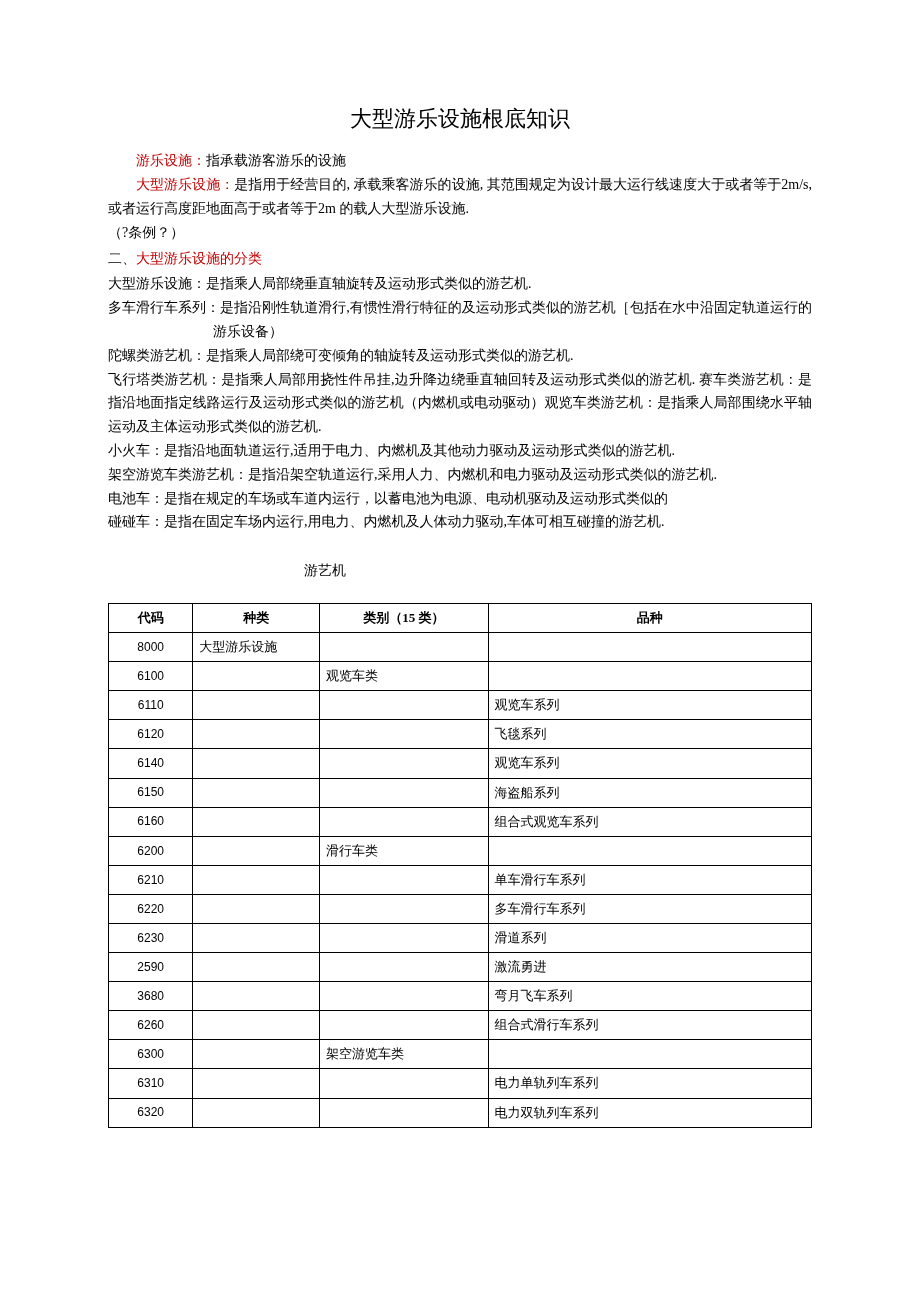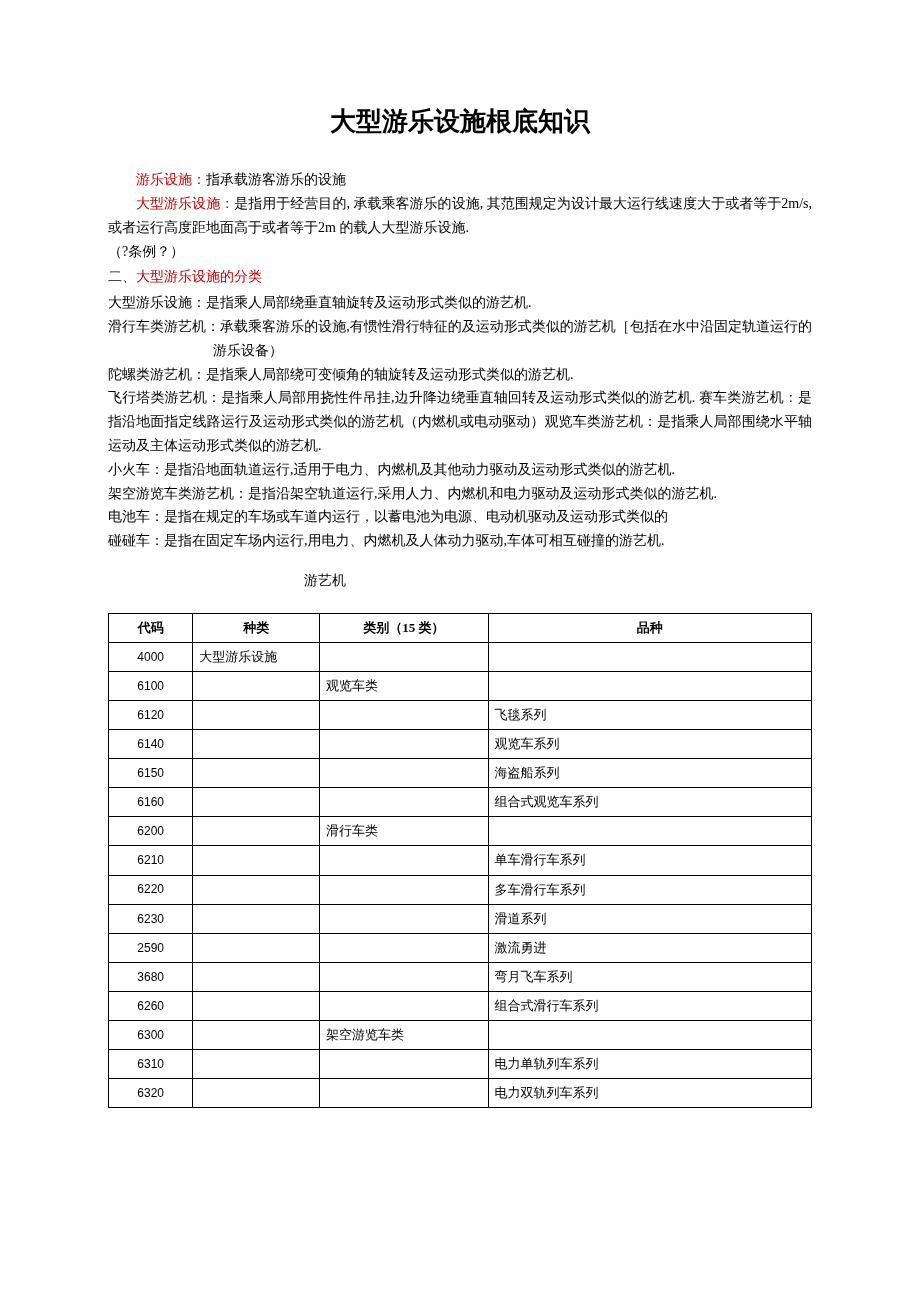--- a/index.html
+++ b/index.html
@@ -11,23 +11,23 @@
       font-family: "SimSun", "宋体", serif;
       background: #ffffff;
       width: 920px;
       padding: 100px 108px 40px 108px;
       color: #000;
       font-size: 14px;
       line-height: 1.7;
     }
     .title {
       text-align: center;
-      font-size: 26px;
-      font-weight: bold;
-      margin-bottom: 24px;
+      font-size: 22px;
+      font-weight: normal;
+      margin-bottom: 12px;
     }
     .section-heading {
       font-size: 14px;
       margin-bottom: 2px;
     }
     .indent {
       text-indent: 2em;
     }
     .red {
       color: #c00000;
@@ -39,21 +39,21 @@
     .section-block {
       margin-bottom: 2px;
     }
     .hanging {
       padding-left: 7.5em;
       text-indent: -7.5em;
     }
     .centered-label {
       text-align: left;
       padding-left: 14em;
-      margin-top: 16px;
+      margin-top: 25px;
       margin-bottom: 20px;
     }
     table {
       border-collapse: collapse;
       width: 100%;
       font-size: 13px;
       font-family: "SimSun", "宋体", serif;
     }
     th, td {
       border: 1px solid #000;
@@ -85,51 +85,57 @@
     <span class="red">大型游乐设施：</span><span>是指用于经营目的, 承载乘客游乐的设施, 其范围规定为设计最大运行线速度大于或者等于2m/s,或者运行高度距地面高于或者等于2m 的载人大型游乐设施.</span>
   </div>
   <div class="paragraph">（?条例？）</div>
 </div>
 
 <div class="section-block">
   <div class="section-heading">
     <span>二、</span><span class="red">大型游乐设施的分类</span>
   </div>
   <div class="paragraph">大型游乐设施：是指乘人局部绕垂直轴旋转及运动形式类似的游艺机.</div>
-  <div class="paragraph hanging">滑行车类游艺机：承载乘客游乐的设施,有惯性滑行特征的及运动形式类似的游艺机［包括在水中沿固定轨道运行的游乐设备）</div>
+  <div class="paragraph hanging">多车滑行车系列：是指沿刚性轨道滑行,有惯性滑行特征的及运动形式类似的游艺机［包括在水中沿固定轨道运行的游乐设备）</div>
   <div class="paragraph">陀螺类游艺机：是指乘人局部绕可变倾角的轴旋转及运动形式类似的游艺机.</div>
   <div class="paragraph">飞行塔类游艺机：是指乘人局部用挠性件吊挂,边升降边绕垂直轴回转及运动形式类似的游艺机. 赛车类游艺机：是指沿地面指定线路运行及运动形式类似的游艺机（内燃机或电动驱动）观览车类游艺机：是指乘人局部围绕水平轴运动及主体运动形式类似的游艺机.</div>
   <div class="paragraph">小火车：是指沿地面轨道运行,适用于电力、内燃机及其他动力驱动及运动形式类似的游艺机.</div>
   <div class="paragraph">架空游览车类游艺机：是指沿架空轨道运行,采用人力、内燃机和电力驱动及运动形式类似的游艺机.</div>
   <div class="paragraph">电池车：是指在规定的车场或车道内运行，以蓄电池为电源、电动机驱动及运动形式类似的</div>
   <div class="paragraph">碰碰车：是指在固定车场内运行,用电力、内燃机及人体动力驱动,车体可相互碰撞的游艺机.</div>
   <div class="centered-label">游艺机</div>
 </div>
 
 <table>
   <thead>
     <tr>
       <th style="width:12%">代码</th>
       <th style="width:18%">种类</th>
       <th style="width:24%">类别（15 类）</th>
       <th>品种</th>
     </tr>
   </thead>
   <tbody id="table-body">
   <tr>
-        <td class="code">4000</td>
+        <td class="code">8000</td>
         <td>大型游乐设施</td>
         <td></td>
         <td></td>
       </tr>
       <tr>
         <td class="code">6100</td>
         <td></td>
         <td>观览车类</td>
         <td></td>
+      </tr>
+      <tr>
+        <td class="code">6110</td>
+        <td></td>
+        <td></td>
+        <td>观览车系列</td>
       </tr>
       <tr>
         <td class="code">6120</td>
         <td></td>
         <td></td>
         <td>飞毯系列</td>
       </tr>
       <tr>
         <td class="code">6140</td>
         <td></td>

